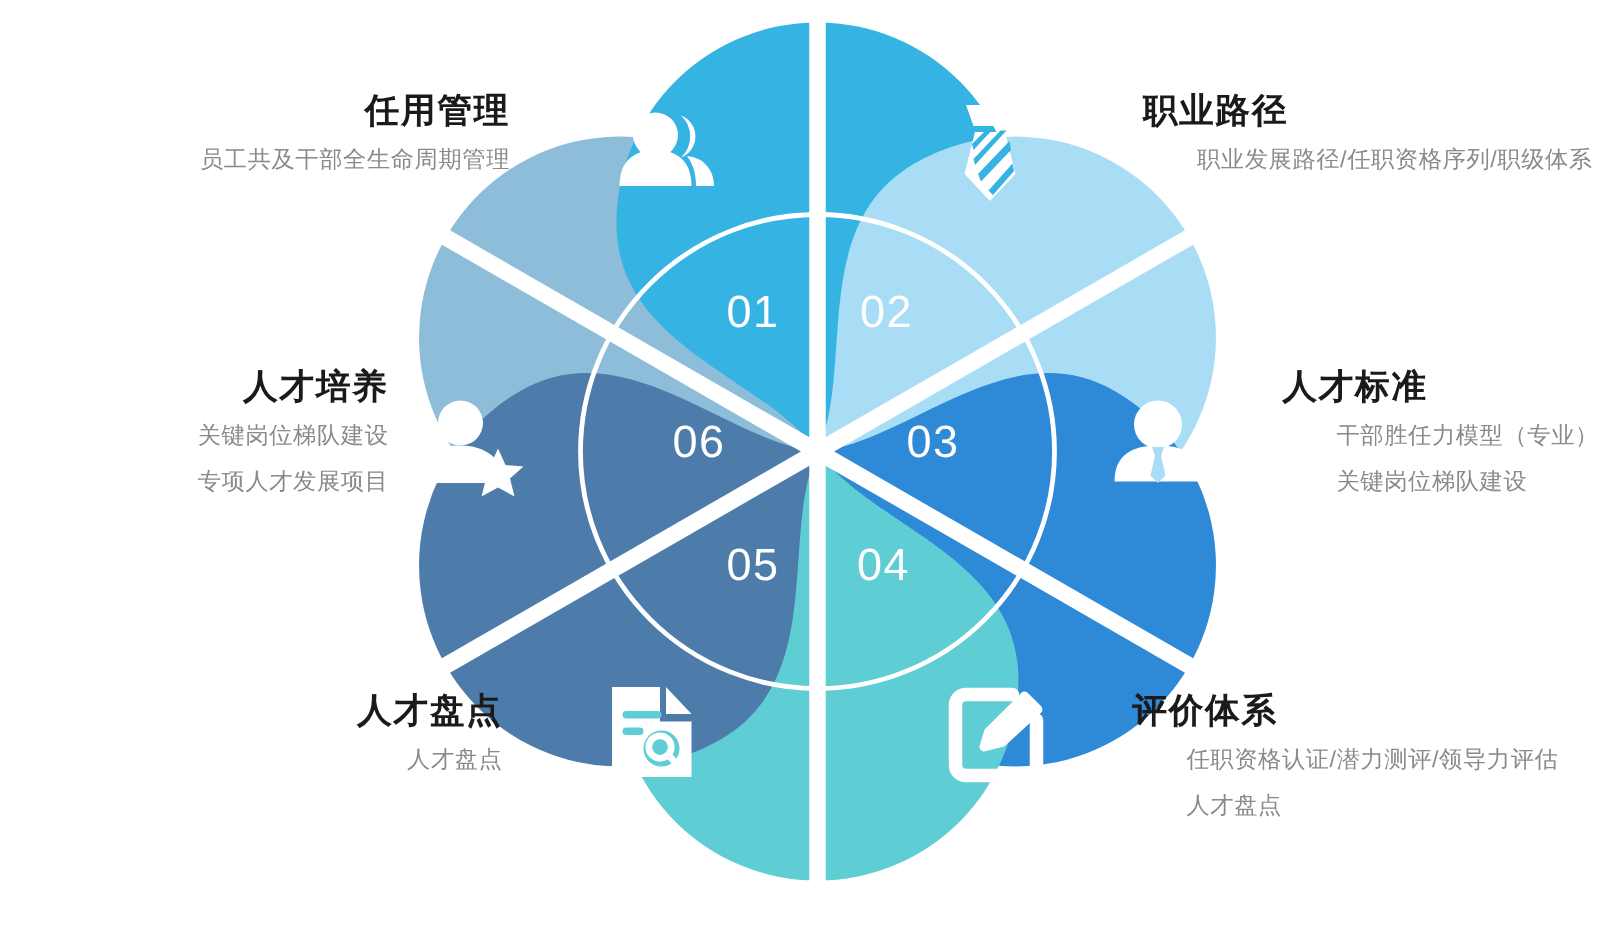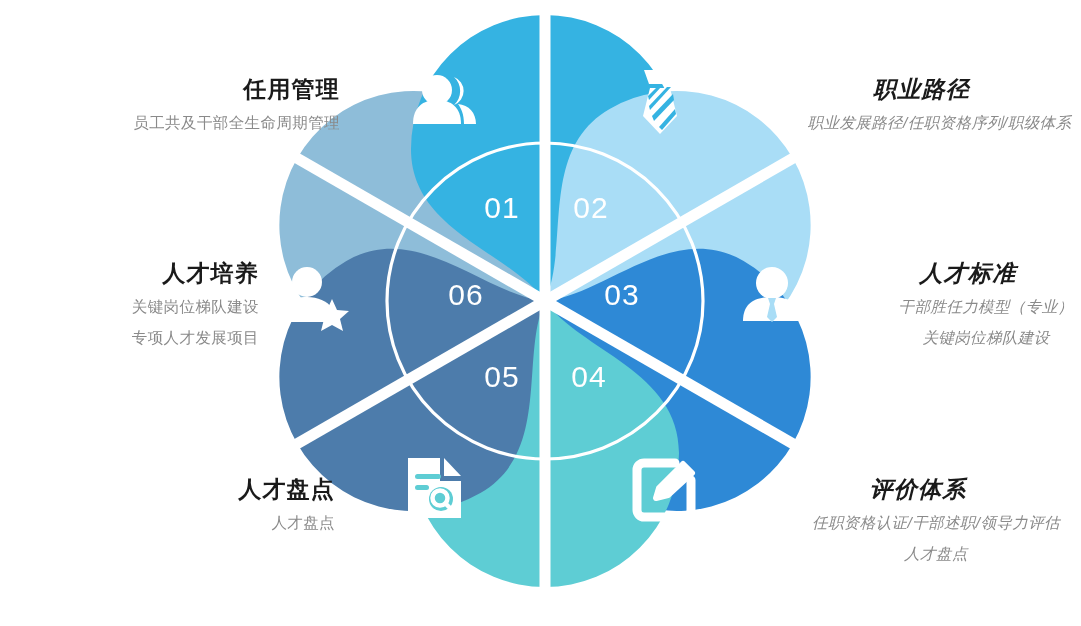--- a/index.html
+++ b/index.html
@@ -18,40 +18,39 @@
   }
   #flower {
     position: absolute;
     left: 0; top: 0;
     width: 1081px;
     height: 626px;
   }
   .label {
     position: absolute;
     line-height: 1.0;
-    margin-top: 16px;
   }
   .label .title {
     font-size: 23px;
     font-weight: bold;
     color: #1a1a1a;
     letter-spacing: 1.2px;
     white-space: nowrap;
     margin-bottom: 14px;
   }
   .label .sub {
     font-size: 15.5px;
     color: #8a8a8a;
     white-space: nowrap;
     letter-spacing: 0.4px;
     line-height: 1.0;
     padding-left: 36px;
   }
   .label .sub + .sub { margin-top: 15px; }
-  .label.right { text-align: center; font-style: italic; }
+  .label.right { text-align: left; }
   .label.left  { text-align: right; }
 
   
   #label-01 { left: 0px;   top: 62px;  width: 340px; }
   #label-02 { left: 762px; top: 62px;  width: 319px; }
   #label-06 { left: 44px;  top: 246px; width: 215px; }
   #label-03 { left: 855px; top: 246px; width: 226px; }
   #label-05 { left: 80px;  top: 462px; width: 255px; }
   #label-04 { left: 755px; top: 462px; width: 326px; }
 
@@ -201,21 +200,21 @@
   </div>
 
   <div class="label right" id="label-03">
     <div class="title">人才标准</div>
     <div class="sub">干部胜任力模型（专业）</div>
     <div class="sub">关键岗位梯队建设</div>
   </div>
 
   <div class="label right" id="label-04">
     <div class="title">评价体系</div>
-    <div class="sub">任职资格认证/干部述职/领导力评估</div>
+    <div class="sub">任职资格认证/潜力测评/领导力评估</div>
     <div class="sub">人才盘点</div>
   </div>
 
   <div class="label left" id="label-05">
     <div class="title">人才盘点</div>
     <div class="sub">人才盘点</div>
   </div>
 
   <div class="label left" id="label-06">
     <div class="title">人才培养</div>

